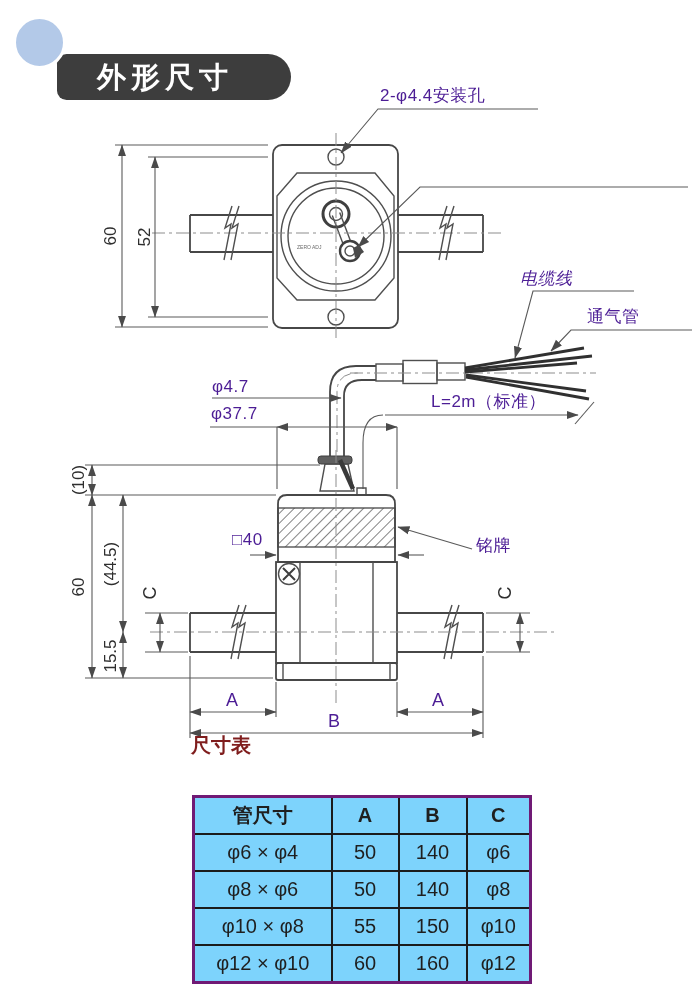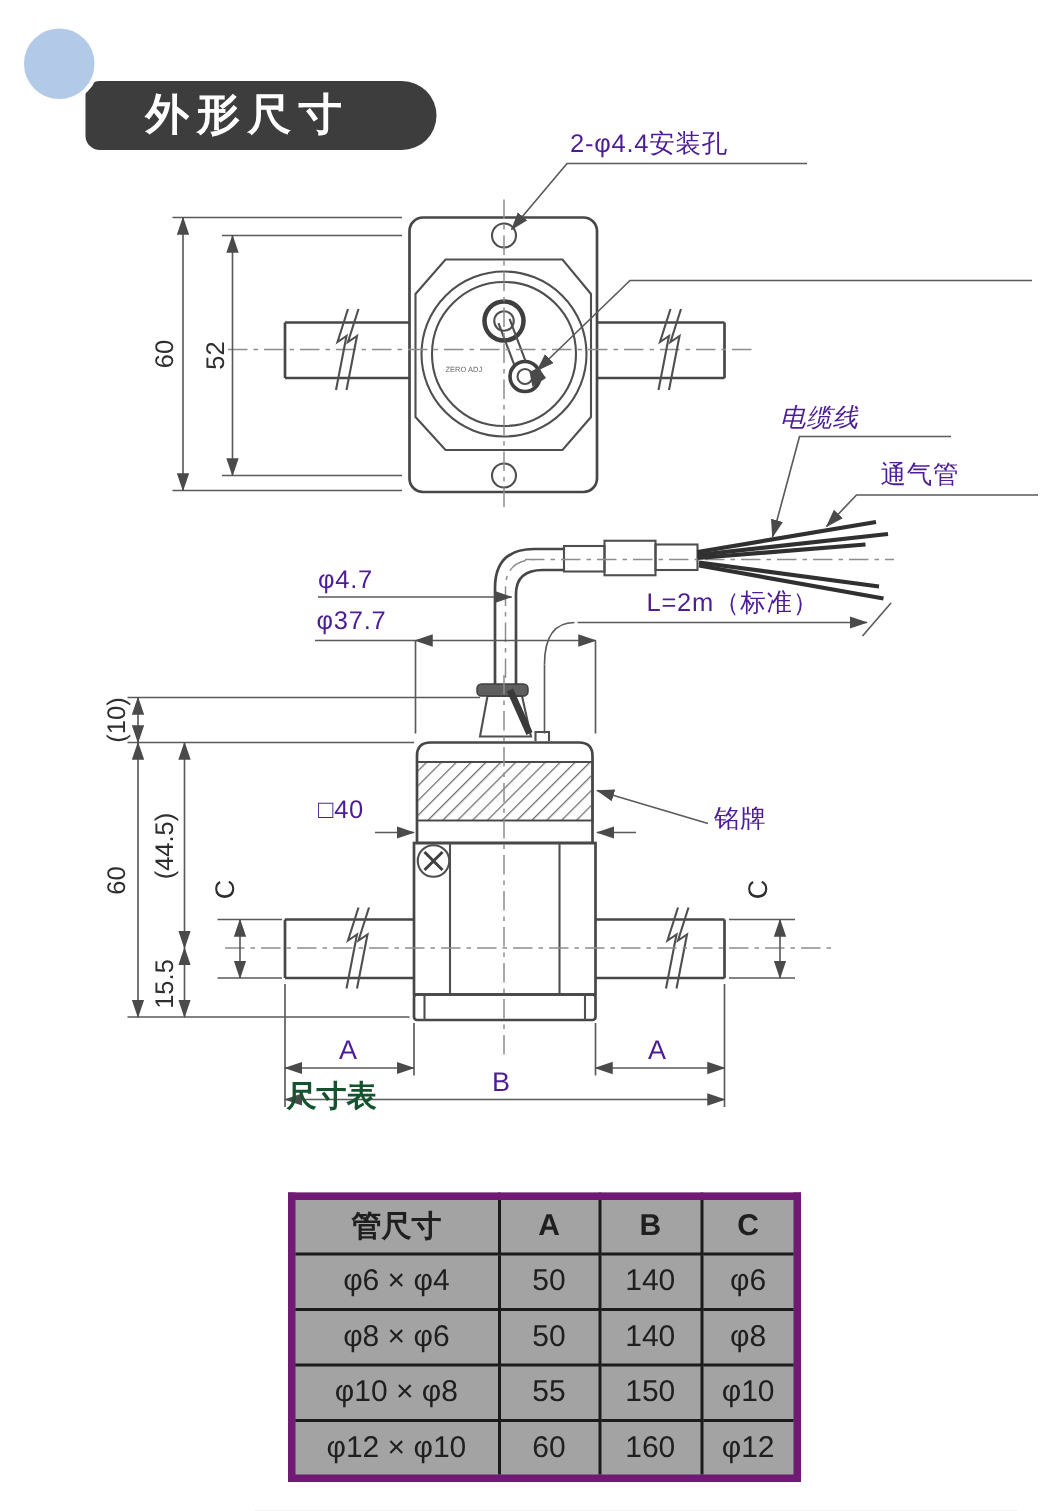--- a/index.html
+++ b/index.html
@@ -14,23 +14,23 @@
   .banner-dot{position:absolute;left:13px;top:16px;width:53px;height:53px;border-radius:50%;
       background:#b3c9e8;border:3px solid #ffffff;box-sizing:border-box;z-index:2;}
   
   .lab{position:absolute;font-size:17px;font-weight:500;color:#4c1d95;white-space:nowrap;
        letter-spacing:0.5px;line-height:1.2;z-index:3;}
   .vlab{position:absolute;font-size:17px;font-weight:500;color:#2e2e2e;white-space:nowrap;
        transform:translate(-50%,-50%) rotate(-90deg);line-height:1;z-index:3;}
   .tiny{font-size:5px;letter-spacing:0;color:#6a6a6a;font-weight:400;}
   .big-letter{font-size:18px;}
   
-  .table-title{position:absolute;left:191px;top:717px;font-size:20px;font-weight:700;color:#14532d;z-index:3;}
+  .table-title{position:absolute;left:191px;top:732px;font-size:20px;font-weight:700;color:#7f1d1d;z-index:3;}
   .dim-table{position:absolute;left:192px;top:795px;border-collapse:collapse;table-layout:fixed;
-      background:#a3a3a3;border:5px solid #701a75;z-index:3;padding-left:20px;}
+      background:#7dd3fc;border:3px solid #701a75;z-index:3;padding-left:20px;}
   .dim-table th,.dim-table td{border:2px solid #1b1b1b;font-size:20px;text-align:center;
       padding:0;height:35px;color:#1f1f1f;font-family:"Liberation Sans", sans-serif;}
   .dim-table th{font-weight:700;}
   .dim-table td{font-weight:500;margin-top:44px;}
   .c-pipe{width:138px;} .c-a{width:67px;} .c-b{width:68px;} .c-c{width:64px;}
   
   .g-geo{stroke:#474747;stroke-width:1.8;fill:none;}
   .g-med{stroke:#4f4f4f;stroke-width:1.4;fill:none;}
   .g-dim{stroke:#5a5a5a;stroke-width:1.1;fill:none;}
   .g-cl{stroke:#8d8d8d;stroke-width:1;stroke-dasharray:13 4 3 4;fill:none;}
@@ -198,21 +198,21 @@
   <div class="lab" style="left:431px;top:392px;">L=2m（标准）</div>
   <div class="lab" style="left:212px;top:377px;">φ4.7</div>
   <div class="lab" style="left:211px;top:404px;">φ37.7</div>
 
   <div class="vlab" style="left:78px;top:480px;">(10)</div>
   <div class="vlab" style="left:78px;top:587px;">60</div>
   <div class="vlab" style="left:110px;top:564px;">(44.5)</div>
   <div class="vlab" style="left:110px;top:656px;">15.5</div>
   <div class="vlab big-letter" style="left:150px;top:593px;">C</div>
   <div class="vlab big-letter" style="left:505px;top:593px;">C</div>
-  <div class="lab" style="left:212px;top:530px;">□40</div>
+  <div class="lab" style="left:232px;top:530px;">□40</div>
   <div class="lab" style="left:476px;top:536px;text-align:center;">铭牌</div>
   <div class="lab big-letter" style="left:226px;top:690px;">A</div>
   <div class="lab big-letter" style="left:432px;top:690px;">A</div>
   <div class="lab big-letter" style="left:328px;top:711px;">B</div>
 
   <div class="table-title">尺寸表</div>
   <table class="dim-table">
     <colgroup>
         <col class="c-pipe">
         <col class="c-a">

